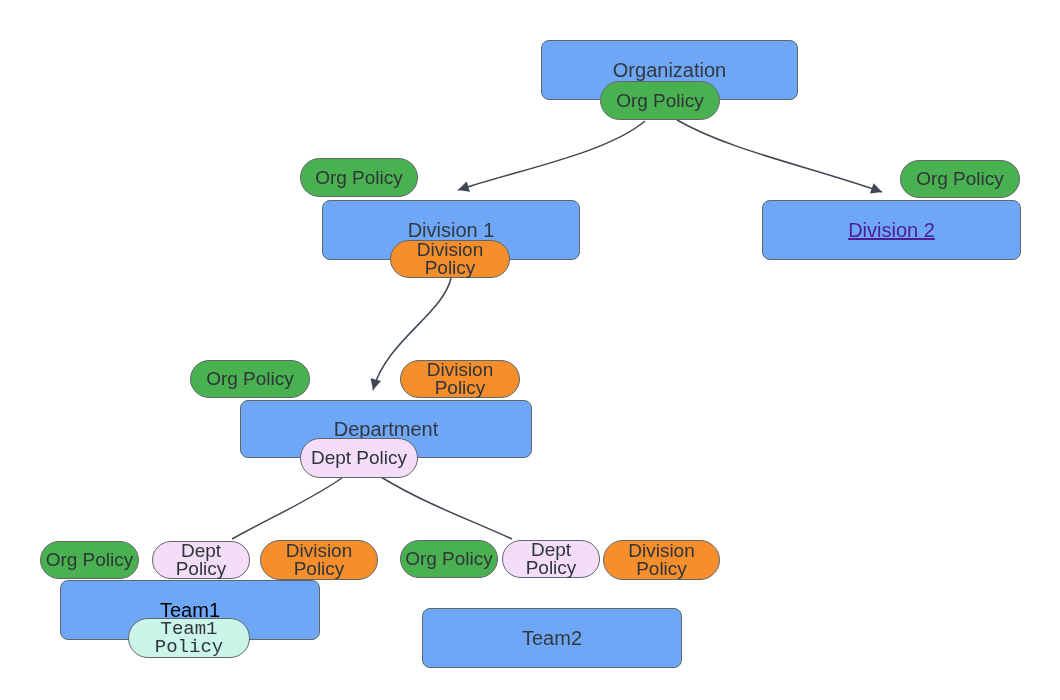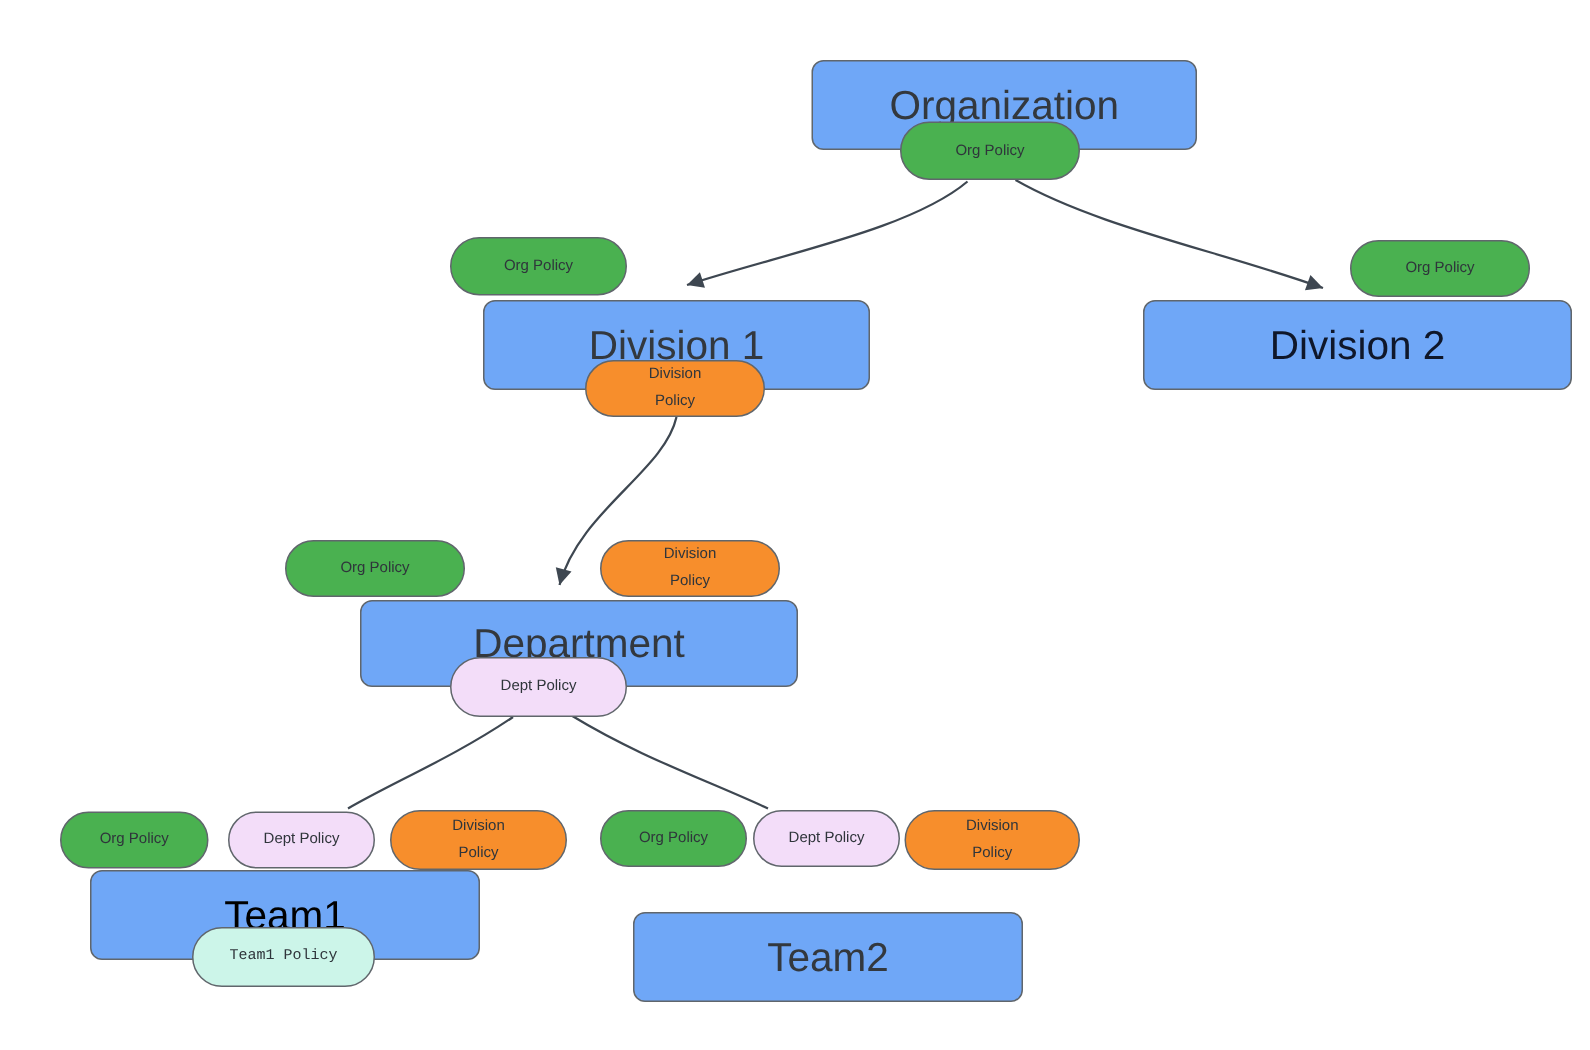--- a/index.html
+++ b/index.html
@@ -7,27 +7,27 @@
     width:1060px; height:700px;
     background:#ffffff;
     font-family:"Liberation Sans", sans-serif;
     overflow:hidden;
   }
   #canvas { position:relative; width:1060px; height:700px; background:#ffffff; }
   .node {
     position:absolute; box-sizing:border-box;
     border:1.5px solid #60666C; border-radius:8px;
     display:flex; align-items:center; justify-content:center;
-    font-size:27px; color:#33383E; z-index:1;
+    font-size:20px; color:#33383E; z-index:1;
   }
   .pill {
     position:absolute; box-sizing:border-box;
     border:1.5px solid #60666C; border-radius:20px;
     display:flex; align-items:center; justify-content:center;
-    font-size:10px; color:#2F353B; text-align:center;
+    font-size:19px; color:#2F353B; text-align:center;
     white-space:pre-line; line-height:18px; z-index:3;
   }
   #edges { position:absolute; left:0; top:0; z-index:2; pointer-events:none; }
 </style>
 </head>
 <body>
 
 <div id="canvas">
   <svg id="edges" width="1060" height="700" viewBox="0 0 1060 700" xmlns="http://www.w3.org/2000/svg">
     <defs>
@@ -42,21 +42,21 @@
         <path d="M 342 478 C 302 505, 263 521, 232 539" fill="none" stroke="#3E4751" stroke-width="1.5"></path>
         <path d="M 381 477 C 427 505, 471 520, 512 539" fill="none" stroke="#3E4751" stroke-width="1.5"></path>
       </g>
   </svg>
 <div class="node" style="left: 541px; top: 40px; width: 257px; height: 60px; background: rgb(111, 167, 247); border-color: rgb(96, 102, 108); color: rgb(51, 56, 62);">
       <span>Organization</span>
     </div>
     <div class="node" style="left: 322px; top: 200px; width: 258px; height: 60px; background: rgb(111, 167, 247); border-color: rgb(96, 102, 108); color: rgb(51, 56, 62);">
       <span>Division 1</span>
     </div>
-    <div class="node" style="left: 762px; top: 200px; width: 286px; height: 60px; background: rgb(111, 167, 247); border-color: rgb(96, 102, 108); color: #0f172a;">
+    <div class="node" style="left: 762px; top: 200px; width: 259px; height: 60px; background: rgb(111, 167, 247); border-color: rgb(96, 102, 108); color: #4c1d95; text-decoration: underline;">
       <span>Division 2</span>
     </div>
     <div class="node" style="left: 240px; top: 400px; width: 292px; height: 58px; background: rgb(111, 167, 247); border-color: rgb(96, 102, 108); color: rgb(51, 56, 62);">
       <span>Department</span>
     </div>
     <div class="node" style="left: 60px; top: 580px; width: 260px; height: 60px; background: rgb(111, 167, 247); border-color: rgb(96, 102, 108); color: #000000;">
       <span>Team1</span>
     </div>
     <div class="node" style="left: 422px; top: 608px; width: 260px; height: 60px; background: rgb(111, 167, 247); border-color: rgb(96, 102, 108); color: rgb(51, 56, 62);">
       <span>Team2</span>

